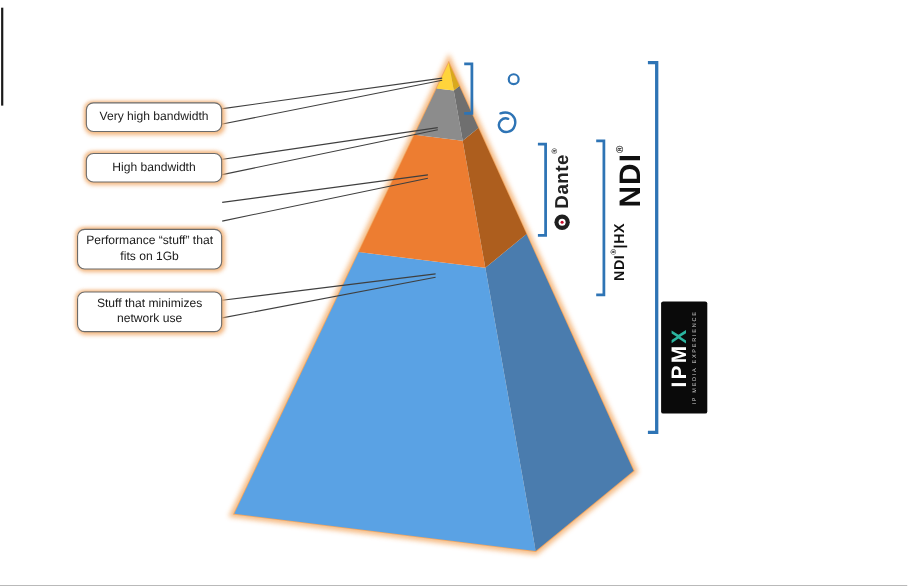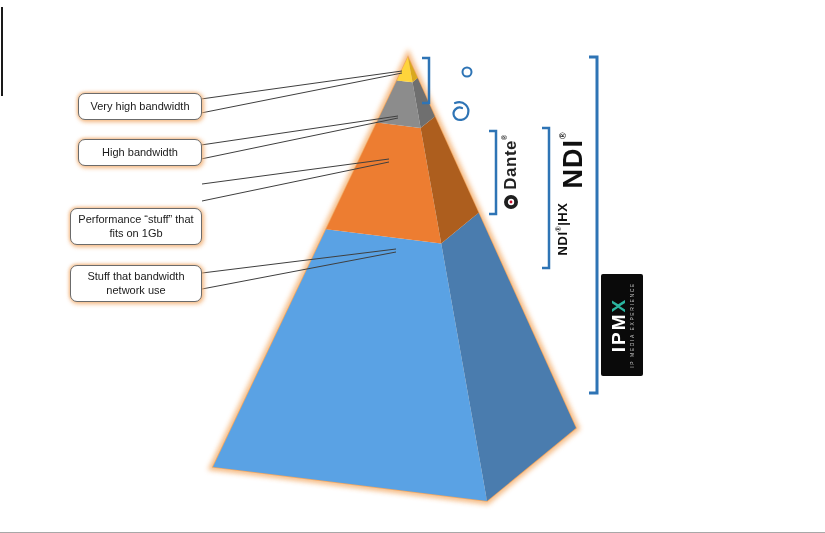--- a/index.html
+++ b/index.html
@@ -101,21 +101,21 @@
 
 <div class="callout-box" style="left:78px;top:139px;width:124px;height:27px;text-align:center;">
   <span>High bandwidth</span>
 </div>
 
 <div class="callout-box" style="left:70px;top:192px;width:132px;height:37px;margin-top:16px;">
   <span>Performance “stuff” that fits on 1Gb</span>
 </div>
 
 <div class="callout-box" style="left:70px;top:265px;width:132px;height:37px;">
-  <span>Stuff that bandwidth network use</span>
+  <span>Stuff that minimizes network use</span>
 </div>
 
 <div class="rot dante-wrap" style="left:468px;top:161px;width:86px;height:22px;">
   <svg width="16" height="16" viewBox="0 0 16 16">
     <circle cx="8" cy="8" r="7" fill="#1f1f1f"></circle>
     <circle cx="8" cy="8" r="3.2" fill="#ffffff"></circle>
     <circle cx="8" cy="8" r="1.4" fill="#c8102e"></circle>
   </svg>
   <span class="dante-text">
     <span>Dante</span><span class="reg-small">®</span>

